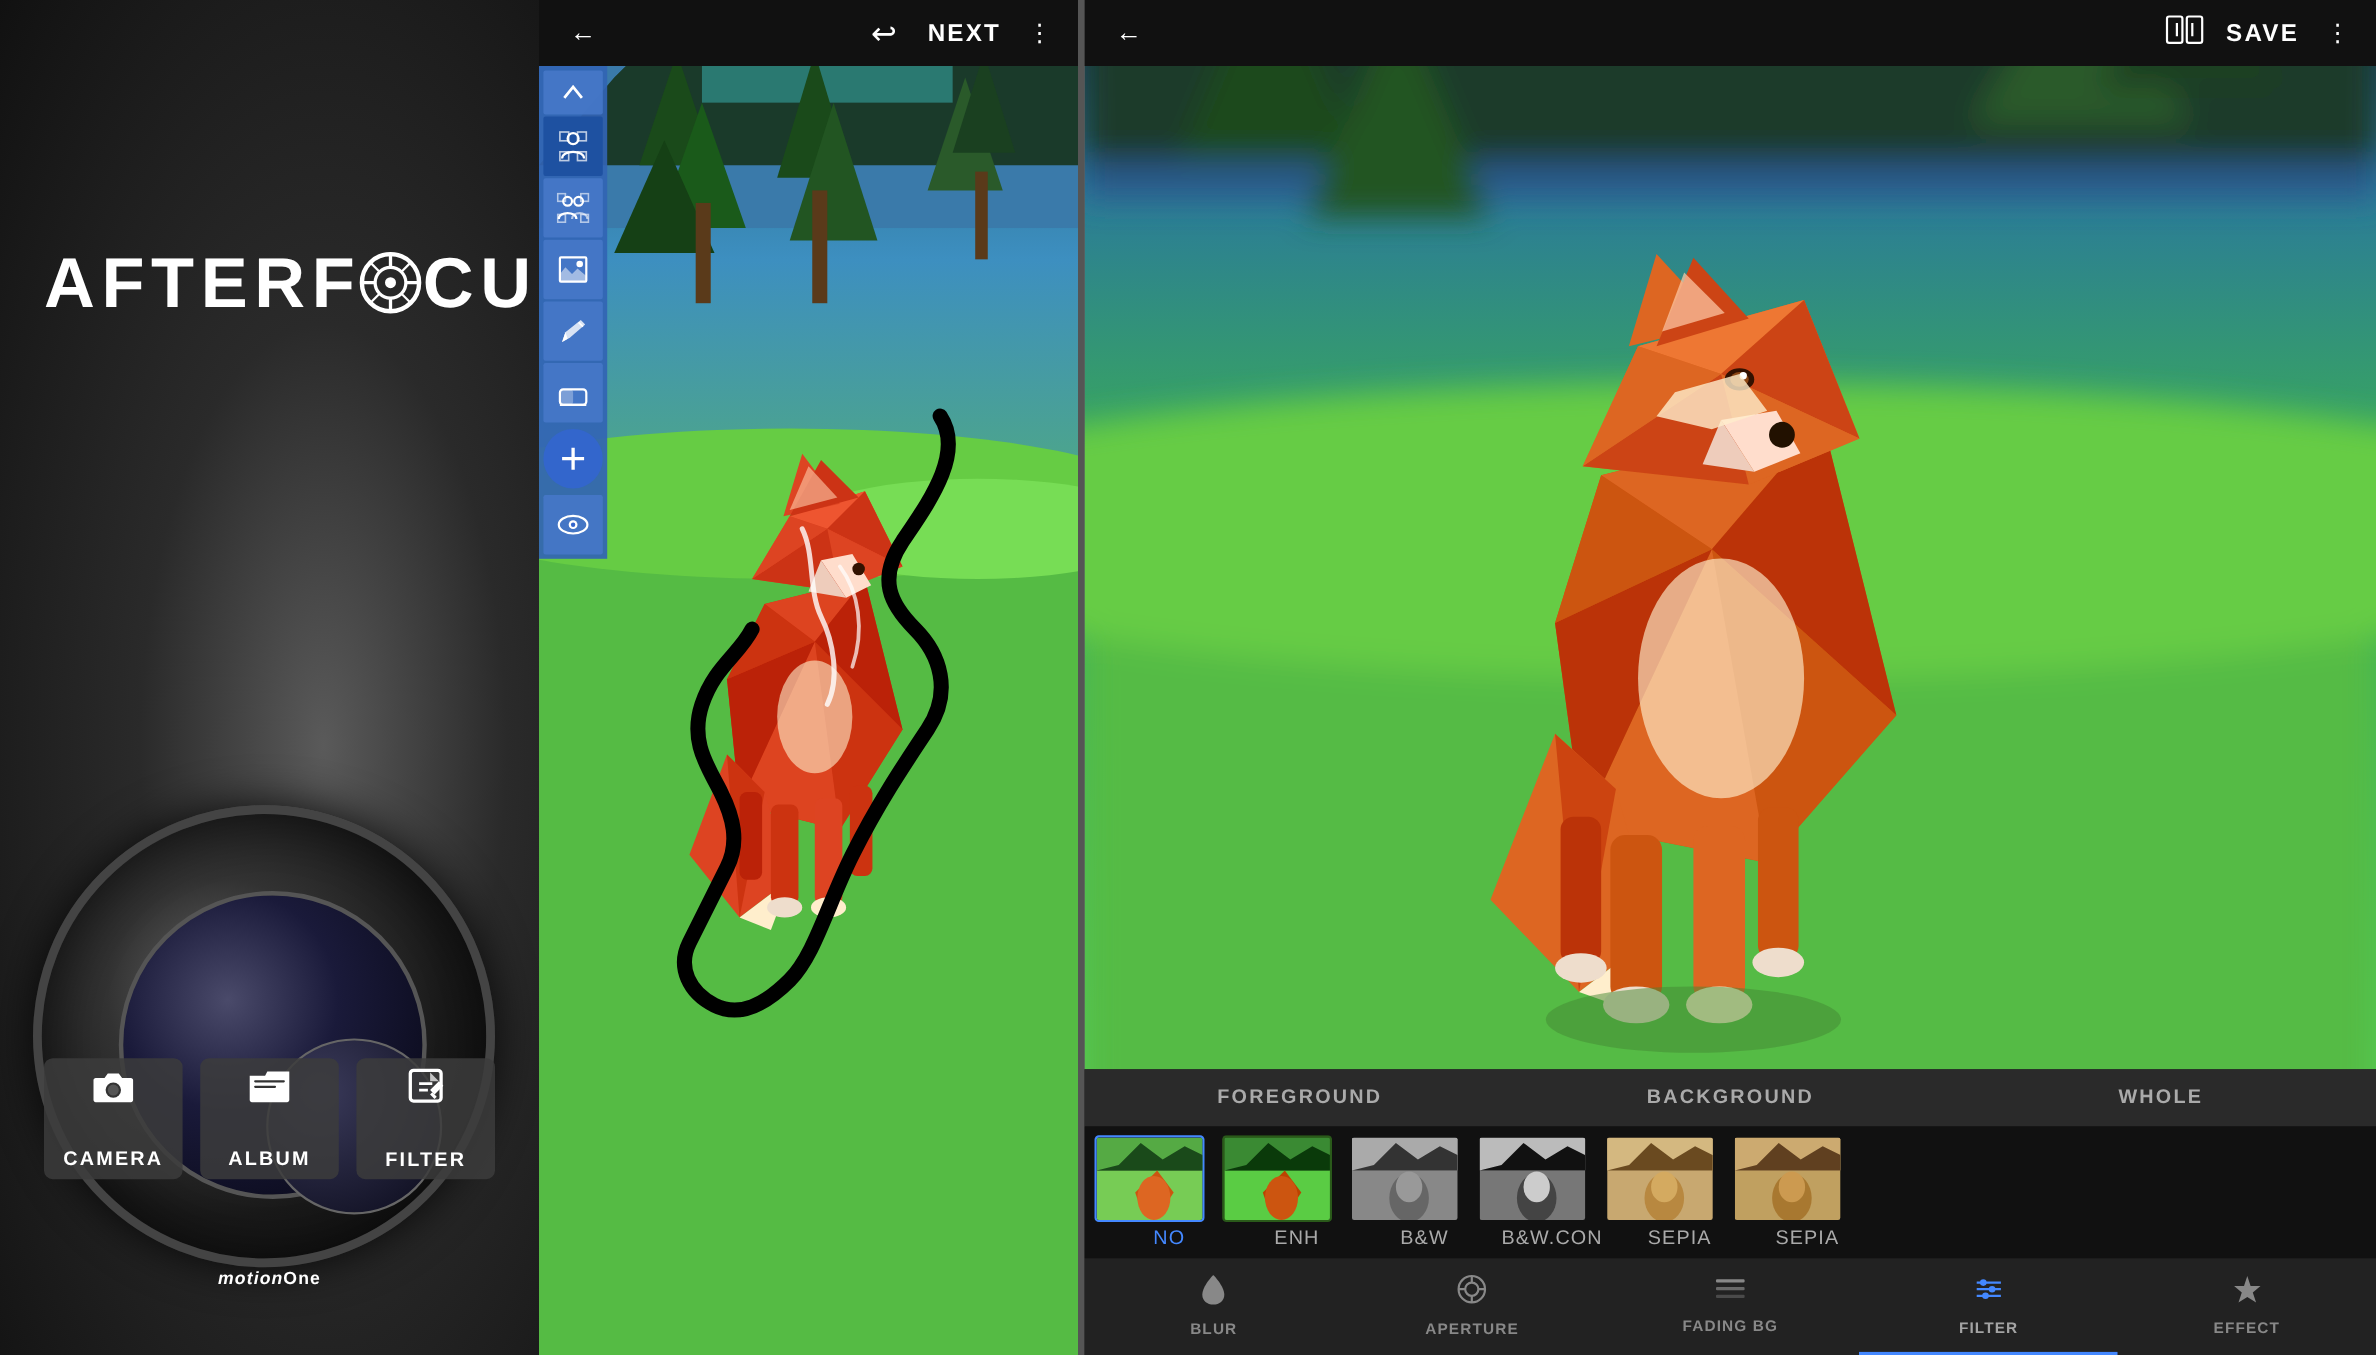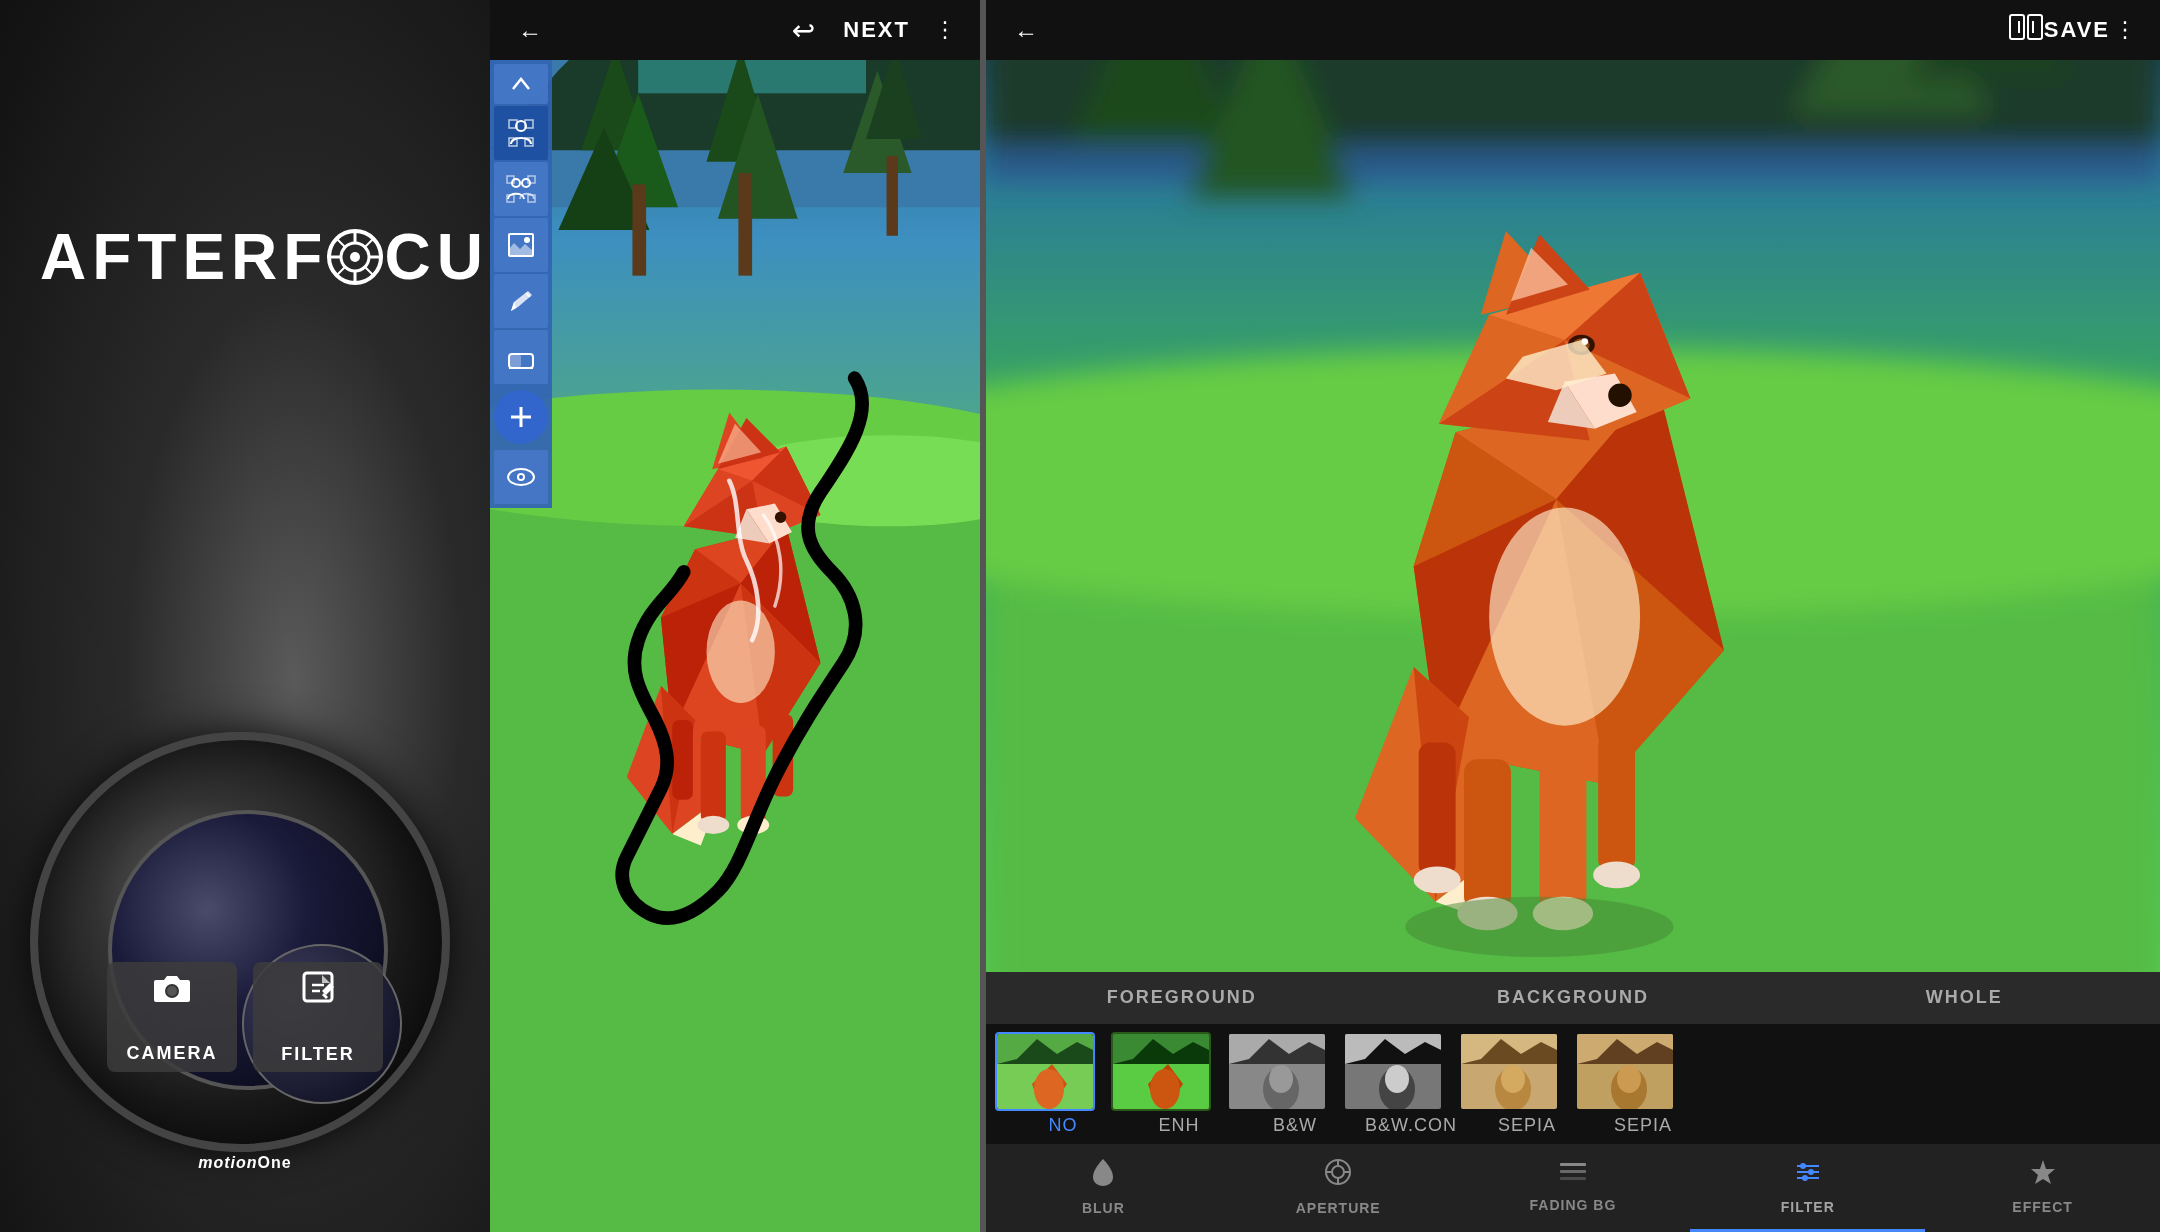--- a/index.html
+++ b/index.html
@@ -458,20 +458,30 @@
         <svg width="40" height="32" viewBox="0 0 40 32" fill="white">
           <path d="M15,4 L25,4 L28,8 L36,8 C37.1,8 38,8.9 38,10 L38,28 C38,29.1 37.1,30 36,30 L4,30 C2.9,30 2,29.1 2,28 L2,10 C2,8.9 2.9,8 4,8 L12,8 Z"></path>
           <circle cx="20" cy="19" r="7" fill="#333"></circle>
           <circle cx="20" cy="19" r="5" fill="#555"></circle>
           <circle cx="30" cy="12" r="2" fill="white"></circle>
         </svg>
       </span>
       <span class="nav-btn-label">CAMERA</span>
     </button>
 
+    <button class="nav-btn">
+      <span class="nav-btn-icon">
+        <svg width="40" height="34" viewBox="0 0 40 34" fill="white">
+          <path d="M2,8 L16,8 L18,4 L38,4 L38,30 C38,31.1 37.1,32 36,32 L4,32 C2.9,32 2,31.1 2,30 Z"></path>
+          <rect x="6" y="12" width="28" height="2" fill="#333" rx="1"></rect>
+          <rect x="6" y="17" width="20" height="2" fill="#333" rx="1"></rect>
+        </svg>
+      </span>
+      <span class="nav-btn-label">ALBUM</span>
+    </button>
 
     <button class="nav-btn">
       <span class="nav-btn-icon">
         <svg width="36" height="36" viewBox="0 0 36 36" fill="white">
           <rect x="4" y="4" width="28" height="28" rx="3" fill="none" stroke="white" stroke-width="3"></rect>
           <line x1="12" y1="16" x2="24" y2="16" stroke="white" stroke-width="2.5"></line>
           <line x1="12" y1="22" x2="20" y2="22" stroke="white" stroke-width="2.5"></line>
           <path d="M22,6 L30,14 L22,14 Z" fill="white" opacity="0.7"></path>
           <path d="M26,26 L34,18 L30,14 L22,22 Z" fill="white"></path>
           <path d="M22,26 L24,24 L28,28 L26,30 Z" fill="white"></path>
@@ -637,21 +647,21 @@
     </svg>
   </div>
 </div>
 
 <div id="divider"></div>
 
 <div id="right-panel">
 
   <div id="right-topbar">
     <button class="topbar-btn">←</button>
-    <div style="display:flex;align-items:center;">
+    <div style="display:flex;align-items:center;gap:20px;">
       <button id="compare-icon-btn">
         <svg width="36" height="28" viewBox="0 0 36 28" fill="white">
           <rect x="2" y="2" width="14" height="24" rx="2" fill="none" stroke="white" stroke-width="2"></rect>
           <rect x="20" y="2" width="14" height="24" rx="2" fill="none" stroke="white" stroke-width="2"></rect>
           <line x1="11" y1="8" x2="11" y2="20" stroke="white" stroke-width="2"></line>
           <line x1="25" y1="8" x2="25" y2="20" stroke="white" stroke-width="2"></line>
         </svg>
       </button>
       <span id="save-label" style="color:white;font-size:22px;font-weight:600;letter-spacing:2px;">SAVE</span>
       <button class="three-dot">⋮</button>

